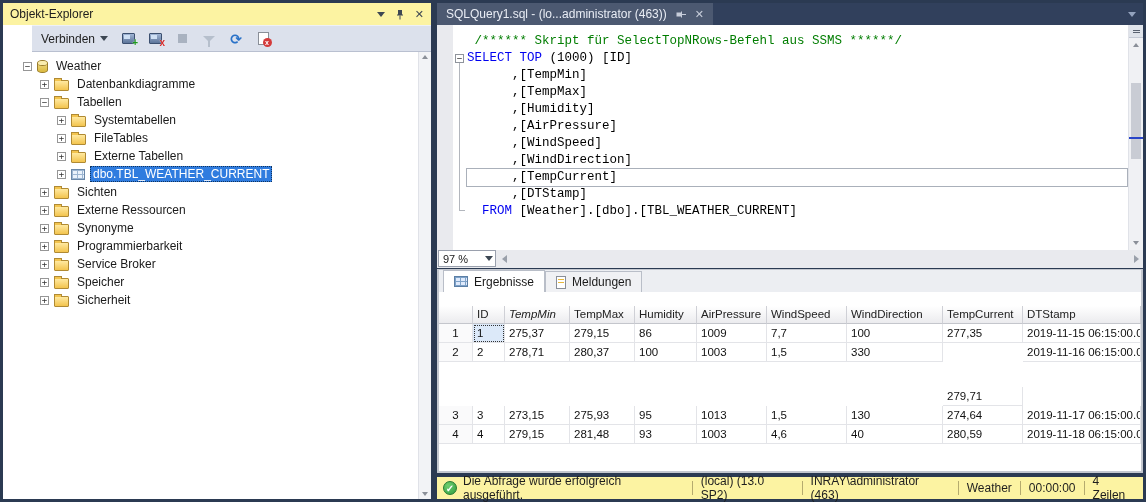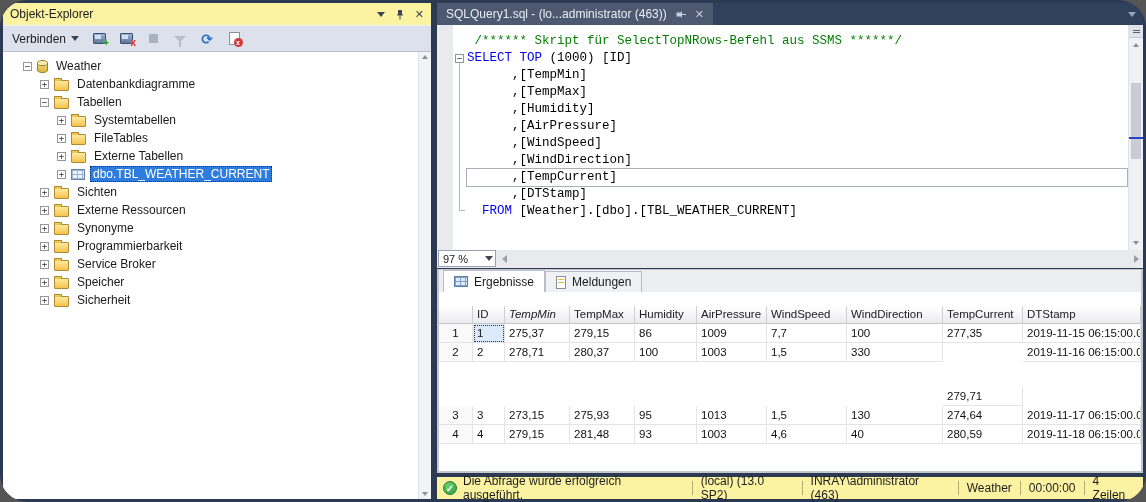--- a/index.html
+++ b/index.html
@@ -1,31 +1,31 @@
 <!DOCTYPE html>
 <html><head>
 <meta charset="utf-8">
 <style>
   * { margin:0; padding:0; box-sizing:border-box; }
   body { font-family:"Liberation Sans", sans-serif; background:#555; }
-  .window { position:relative; width:1146px; height:502px; background:#2b3a52; overflow:hidden;border-radius:28px; }
+  .window { position:relative; width:1146px; height:502px; background:#2b3a52; overflow:hidden; }
 
   
   .left-panel { position:absolute; left:3px; top:3px; width:428px; height:496px;
     display:flex; flex-direction:column; background:#fff; }
   .oe-titlebar { height:22px; background:#fcf3a2; display:flex; align-items:center;
     padding:0 7px; font-size:12px; color:#1e1e1e; flex:0 0 auto; }
   .oe-title-icons { margin-left:auto; display:flex; align-items:center; gap:10px; }
   .tri-down { width:0; height:0; border-left:4px solid transparent; border-right:4px solid transparent;
     border-top:5px solid #3d4753; display:inline-block; }
   .icon-btn { display:inline-flex; align-items:center; justify-content:center; cursor:default; }
   .x-glyph { font-size:11px; color:#3d4753; line-height:1; }
 
   .oe-toolbar { height:27px; background:#dce1ec; border-top:1px solid #eef1f7; border-bottom:1px solid #b9c0d0;
-    display:flex; align-items:center; padding:0 6px; gap:7px; flex:0 0 auto; }
+    display:flex; align-items:center; padding:0 6px; gap:7px; flex:0 0 auto;margin-left:29px; }
   .connect-btn { display:flex; align-items:center; gap:5px; font-size:12px; color:#1e1e1e;
     background:transparent; border:none; padding:2px 3px; }
   .tb-ic { width:20px; height:18px; display:flex; align-items:center; justify-content:center; position:relative; }
   .srv { width:13px; height:11px; background:linear-gradient(#9fb4d4,#5d7599); border:1px solid #3c5070; border-radius:1px; position:relative; }
   .srv::before { content:""; position:absolute; left:1px; top:1px; right:4px; bottom:4px; background:#cfe0f4; }
   .badge { position:absolute; right:0; bottom:0; font-size:10px; font-weight:bold; line-height:1; }
   .badge.green { color:#1d9a1d; text-shadow:0 0 1px #fff; }
   .badge.red { color:#d42a2a; text-shadow:0 0 1px #fff; }
   .stop-sq { width:9px; height:9px; background:#a9b2c0; }
   .funnel { width:0; height:0; border-left:6px solid transparent; border-right:6px solid transparent;

